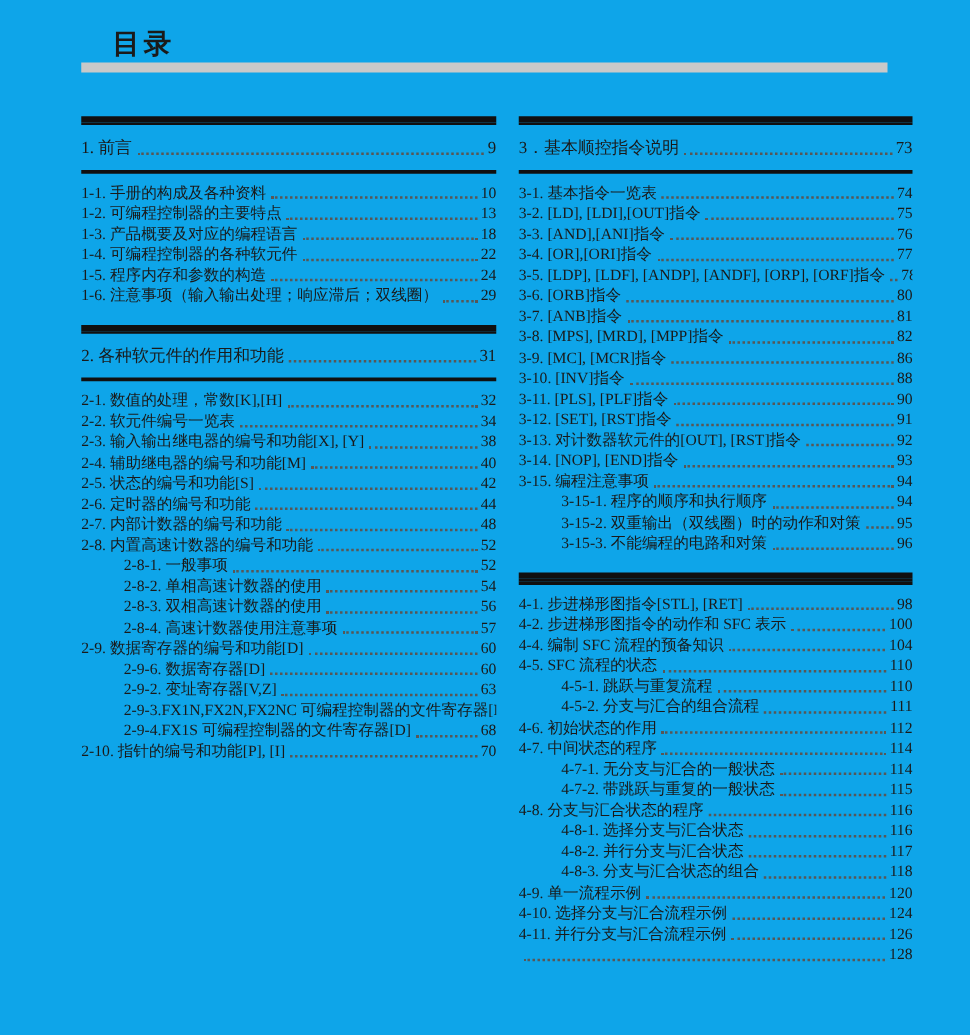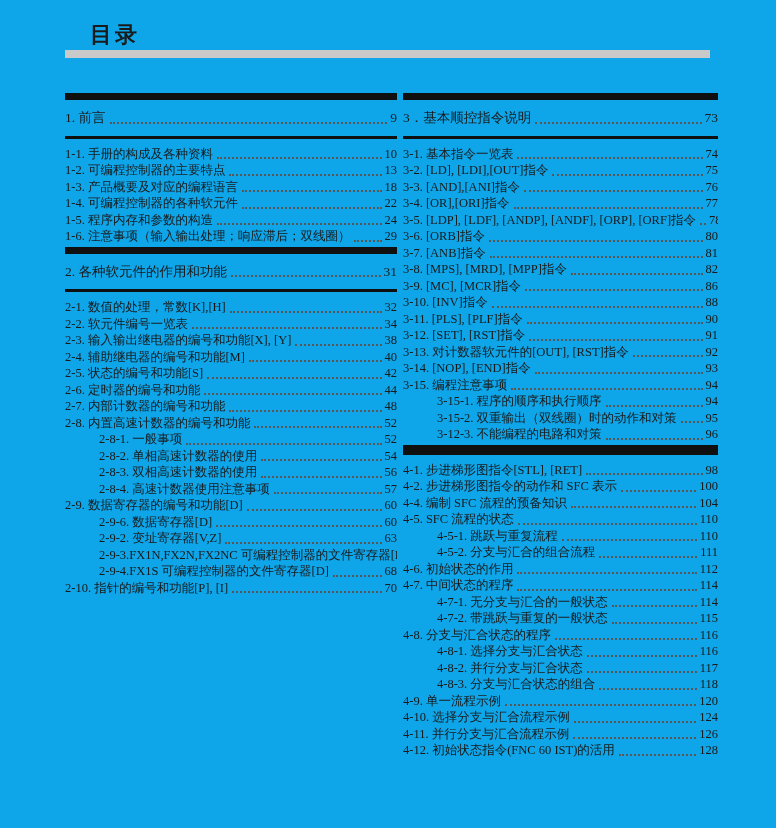--- a/index.html
+++ b/index.html
@@ -26,25 +26,25 @@
     position: absolute;
     left: 65px; top: 50px;
     width: 645px; height: 8px;
     background: #c9c9c9;
   }
   .columns {
     position: absolute;
     left: 65px; top: 93px;
     width: 653px;
     display: flex;
-    gap: 6px;
+    gap: 18px;
   }
   .col { width: 332px; flex: 0 0 auto; }
   .col-right { width: 315px; }
-  .toc-section + .toc-section { }
+  .toc-section + .toc-section { margin-top: 13px; }
   .rule-double {
     height: 1px;
     border-top: 5px solid #101010;
     border-bottom: 2px solid #101010;
   }
   .rule-single { border-top: 3px solid #101010; }
   .entry {
     display: flex;
     align-items: flex-end;
     font-size: 12.5px;
@@ -305,21 +305,21 @@
               <span class="label">3-15-1. 程序的顺序和执行顺序</span>
               <span class="leader"></span>
               <span class="pagenum">94</span>
             </div>
             <div class="entry indent-1">
               <span class="label">3-15-2. 双重输出（双线圈）时的动作和对策</span>
               <span class="leader"></span>
               <span class="pagenum">95</span>
             </div>
             <div class="entry indent-1">
-              <span class="label">3-12-3. 不能编程的电路和对策</span>
+              <span class="label">3-15-3. 不能编程的电路和对策</span>
               <span class="leader"></span>
               <span class="pagenum">96</span>
             </div>
           </div>
         </section>
         <section class="toc-section">
           <div class="rule-double"></div>
           <div class="rule-single"></div>
           <div class="items">
             <div class="entry indent-0">
@@ -401,21 +401,20 @@
               <span class="label">4-10. 选择分支与汇合流程示例</span>
               <span class="leader"></span>
               <span class="pagenum">124</span>
             </div>
             <div class="entry indent-0">
               <span class="label">4-11. 并行分支与汇合流程示例</span>
               <span class="leader"></span>
               <span class="pagenum">126</span>
             </div>
             <div class="entry indent-0">
-              <span class="label">4-12. 初始状态指令(FNC 60 IST)的活用</span>
               <span class="leader"></span>
               <span class="pagenum">128</span>
             </div>
           </div>
         </section>
       </div>
   </div>
 </div>
 
 </body></html>

